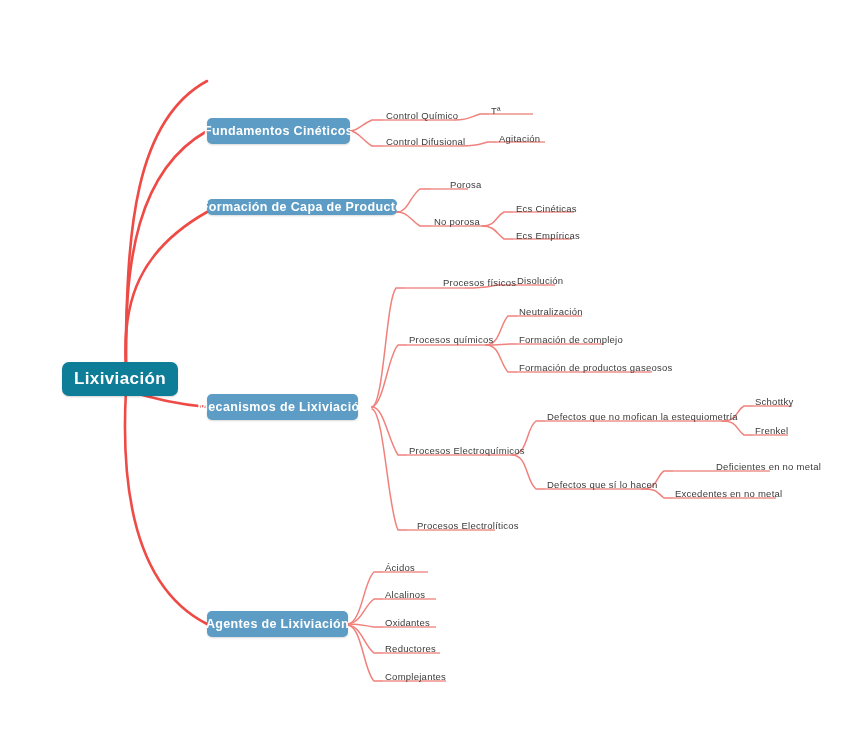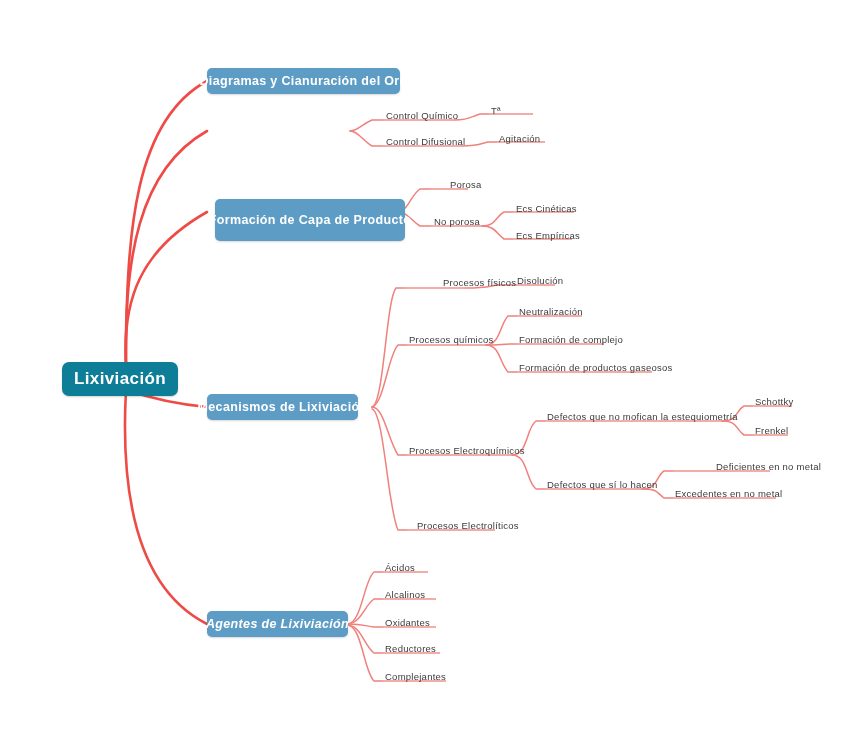--- a/index.html
+++ b/index.html
@@ -155,34 +155,34 @@
       <line x1="382" y1="627" x2="436" y2="627"></line>
       <line x1="382" y1="653" x2="440" y2="653"></line>
       <line x1="382" y1="681" x2="446" y2="681"></line>
     </g>
   </svg>
 
   <div class="node node-root" style="left:62px; top:362px; width:116px; height:34px;">
     <span>Lixiviación</span>
   </div>
 
-  <div class="node node-branch" style="left:207px; top:68px; width:193px; height:26px;">
-    <span>Diagramas y Cianuración del Oro</span>
-  </div>
-
-
-  <div class="node node-branch" style="left:207px; top:199px; width:190px; height:42px;margin-left:8px;">
+
+  <div class="node node-branch" style="left:207px; top:118px; width:143px; height:26px;">
+    <span>Fundamentos Cinéticos</span>
+  </div>
+
+  <div class="node node-branch" style="left:207px; top:199px; width:190px; height:16px;">
     <span>Formación de Capa de Producto</span>
   </div>
 
   <div class="node node-branch" style="left:207px; top:394px; width:151px; height:26px;">
     <span>Mecanismos de Lixiviación</span>
   </div>
 
-  <div class="node node-branch" style="left:207px; top:611px; width:141px; height:26px;font-style:italic;">
+  <div class="node node-branch" style="left:207px; top:611px; width:141px; height:26px;">
     <span>Agentes de Lixiviación</span>
   </div>
 
   <div class="leaf leaf-l3" style="left:386px; top:110px;">
     <span>Control Químico</span>
   </div>
   <div class="leaf leaf-l4" style="left:491px; top:105px;">
     <span>Tª</span>
   </div>
   <div class="leaf leaf-l3" style="left:386px; top:136px;">

